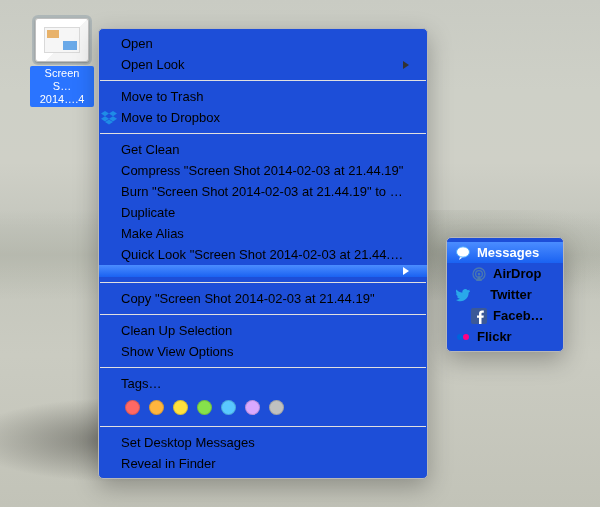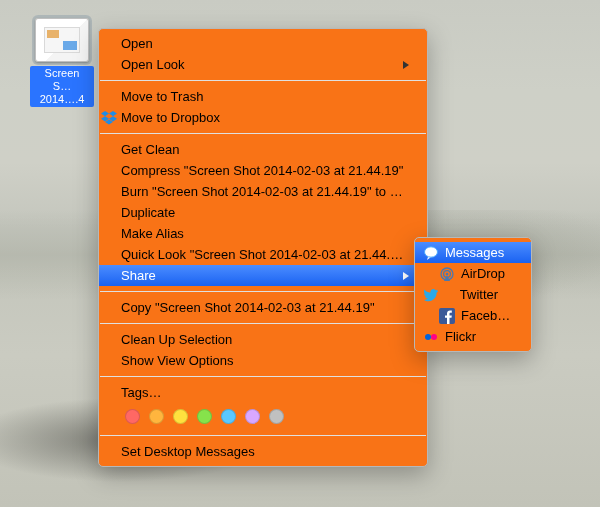--- a/index.html
+++ b/index.html
@@ -75,28 +75,28 @@
     font-size: 11px;
     line-height: 13px;
     padding: 1px 4px;
     border-radius: 2px;
     max-width: 70px;
   }
 
   
   .menu {
     position: absolute;
-    background: #f97316;
+    background: #1d4ed8;
     border: 1px solid #b8b8b8;
     border-radius: 5px;
     box-shadow: 0 8px 24px rgba(0,0,0,0.28);
     padding: 4px 0;
   }
   .main-menu { top: 28px; left: 98px; width: 328px; }
-  .sub-menu  { top: 237px; left: 414px; width: 116px; }
+  .sub-menu  { top: 237px; left: 446px; width: 116px; font-weight: bold; }
 
   .menu-item {
     display: flex;
     align-items: center;
     padding: 2px 18px 2px 22px;
     line-height: 17px;
     white-space: nowrap;
     cursor: default;
   }
   .menu-item.highlight {
@@ -198,21 +198,20 @@
   <div class="menu-item">
     <span class="item-label">Duplicate</span>
   </div>
   <div class="menu-item">
     <span class="item-label">Make Alias</span>
   </div>
   <div class="menu-item">
     <span class="item-label">Quick Look "Screen Shot 2014-02-03 at 21.44.19"</span>
   </div>
   <div class="menu-item highlight">
-    <span class="item-label">Share</span>
     <span class="submenu-arrow"></span>
   </div>
 
   <div class="menu-sep"></div>
 
   <div class="menu-item">
     <span class="item-label">Copy "Screen Shot 2014-02-03 at 21.44.19"</span>
   </div>
 
   <div class="menu-sep"></div>
@@ -237,20 +236,23 @@
       <div class="tag-dot" style="background: rgb(90, 200, 255);"></div>
       <div class="tag-dot" style="background: rgb(217, 168, 255);"></div>
       <div class="tag-dot" style="background: rgb(192, 192, 192);"></div>
     </div>
 
   <div class="menu-sep"></div>
 
   <div class="menu-item">
     <span class="item-label">Set Desktop Messages</span>
   </div>
+  <div class="menu-item">
+    <span class="item-label">Reveal in Finder</span>
+  </div>
 </div>
 
 <div class="menu sub-menu">
   <div class="menu-item highlight" style="padding-left:8px;">
     <span class="item-icon messages">
       <svg viewBox="0 0 16 16">
           <ellipse cx="8" cy="7" rx="6.5" ry="5.2" fill="#fff"></ellipse>
           <path d="M5 12 L4 15 L8 12" fill="#fff"></path>
           <ellipse cx="8" cy="7" rx="6.5" ry="5.2" fill="none" stroke="#4aa8ff" stroke-width="1"></ellipse>
         </svg>

